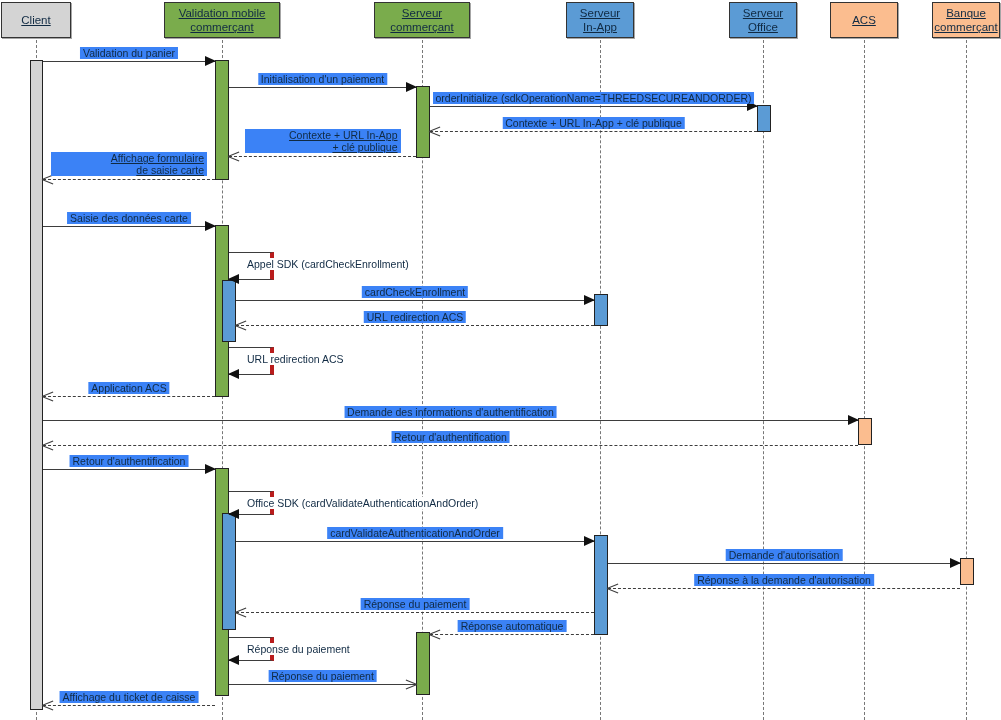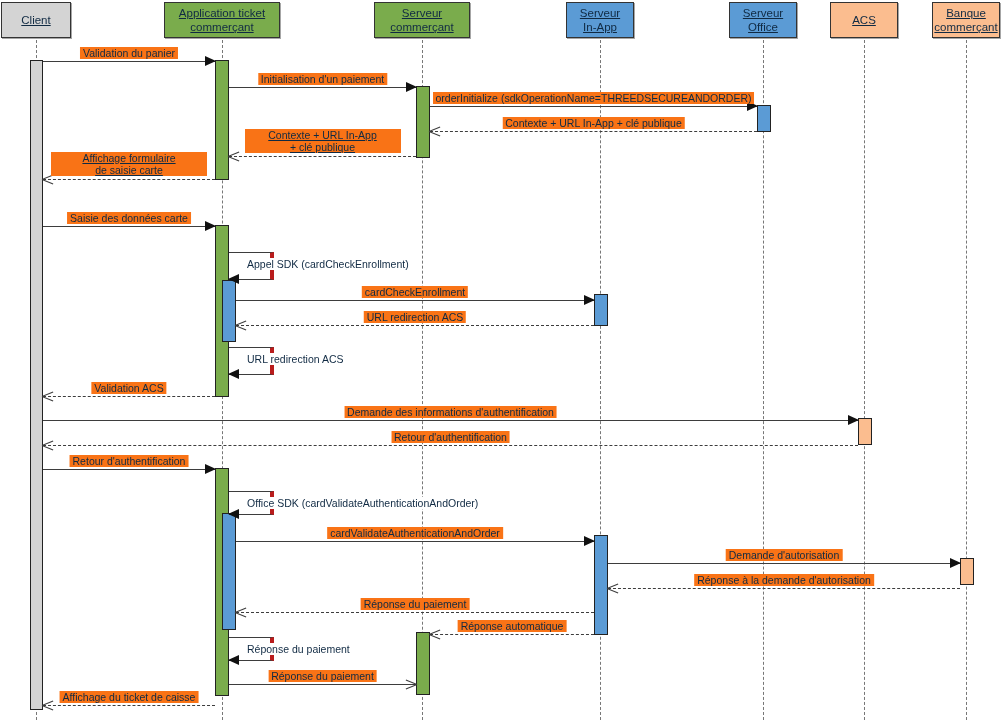--- a/index.html
+++ b/index.html
@@ -15,22 +15,22 @@
   }
   .actor-box span{text-decoration:underline;white-space:nowrap;}
   .lifeline{position:absolute;width:0;border-left:1px dashed #777;}
   .activation{position:absolute;box-sizing:border-box;border:1px solid #222;}
 
   .msg{position:absolute;height:0;}
   .msg .line{position:absolute;left:0;right:0;top:0;height:0;border-top:1px solid #3d3d3d;}
   .msg.dashed .line{border-top:1px dashed #3d3d3d;}
   .msg .lbl{
     position:absolute;top:-14px;left:50%;transform:translateX(-50%);
-    background:#f97316;padding:0 3px;white-space:nowrap;
-    font-size:10.5px;color:#102a43;line-height:12px;text-align:center;
+    background:#3b82f6;padding:0 3px;white-space:nowrap;
+    font-size:10.5px;color:#102a43;line-height:12px;text-align:right;
   }
   .msg .lbl.two{top:-27px;white-space:normal;width:150px;text-decoration:underline;}
   .arrowhead{position:absolute;top:-5px;width:0;height:0;}
   .arrowhead.filled-r{border-top:5px solid transparent;border-bottom:5px solid transparent;border-left:11px solid #111;right:-1px;}
   .arrowhead.open-l{
     top:-6px;left:-1px;width:11px;height:12px;border:0;
   }
   .arrowhead.open-r{
     top:-6px;right:-1px;width:11px;height:12px;border:0;
   }
@@ -64,21 +64,21 @@
   <div class="lifeline" style="left:600px; top:40px; height:680px;"></div>
   <div class="lifeline" style="left:763px; top:40px; height:680px;"></div>
   <div class="lifeline" style="left:864px; top:40px; height:680px;"></div>
   <div class="lifeline" style="left:966px; top:40px; height:680px;"></div>
 
   <div class="actor-box" style="left:1px; top:2px; width:70px; height:36px; background:#d4d4d4;">
     <span>Client</span>
   </div>
 
   <div class="actor-box" style="left:164px; top:2px; width:116px; height:36px; background:#7aac4c;">
-    <span>Application ticket</span>
+    <span>Validation mobile</span>
     <span>commerçant</span>
   </div>
 
   <div class="actor-box" style="left:374px; top:2px; width:96px; height:36px; background:#7aac4c;">
     <span>Serveur</span>
     <span>commerçant</span>
   </div>
 
   <div class="actor-box" style="left:566px; top:2px; width:68px; height:36px; background:#5b9bd5;">
     <span>Serveur</span>
@@ -180,21 +180,21 @@
   </div>
 
   <div class="selfmsg" style="left:229px; top:347px; width:45px; height:28px;">
     <div class="slbl">URL redirection ACS</div>
     <div class="shead"></div>
   </div>
 
   <div class="msg dashed" style="left:43px; top:396px; width:172px;">
     <div class="line"></div>
     <div class="arrowhead open-l"></div>
-    <div class="lbl">Validation ACS</div>
+    <div class="lbl">Application ACS</div>
   </div>
 
   <div class="msg" style="left:43px; top:420px; width:815px;">
     <div class="line"></div>
     <div class="arrowhead filled-r"></div>
     <div class="lbl">Demande des informations d'authentification</div>
   </div>
 
   <div class="msg dashed" style="left:43px; top:445px; width:815px;">
     <div class="line"></div>

